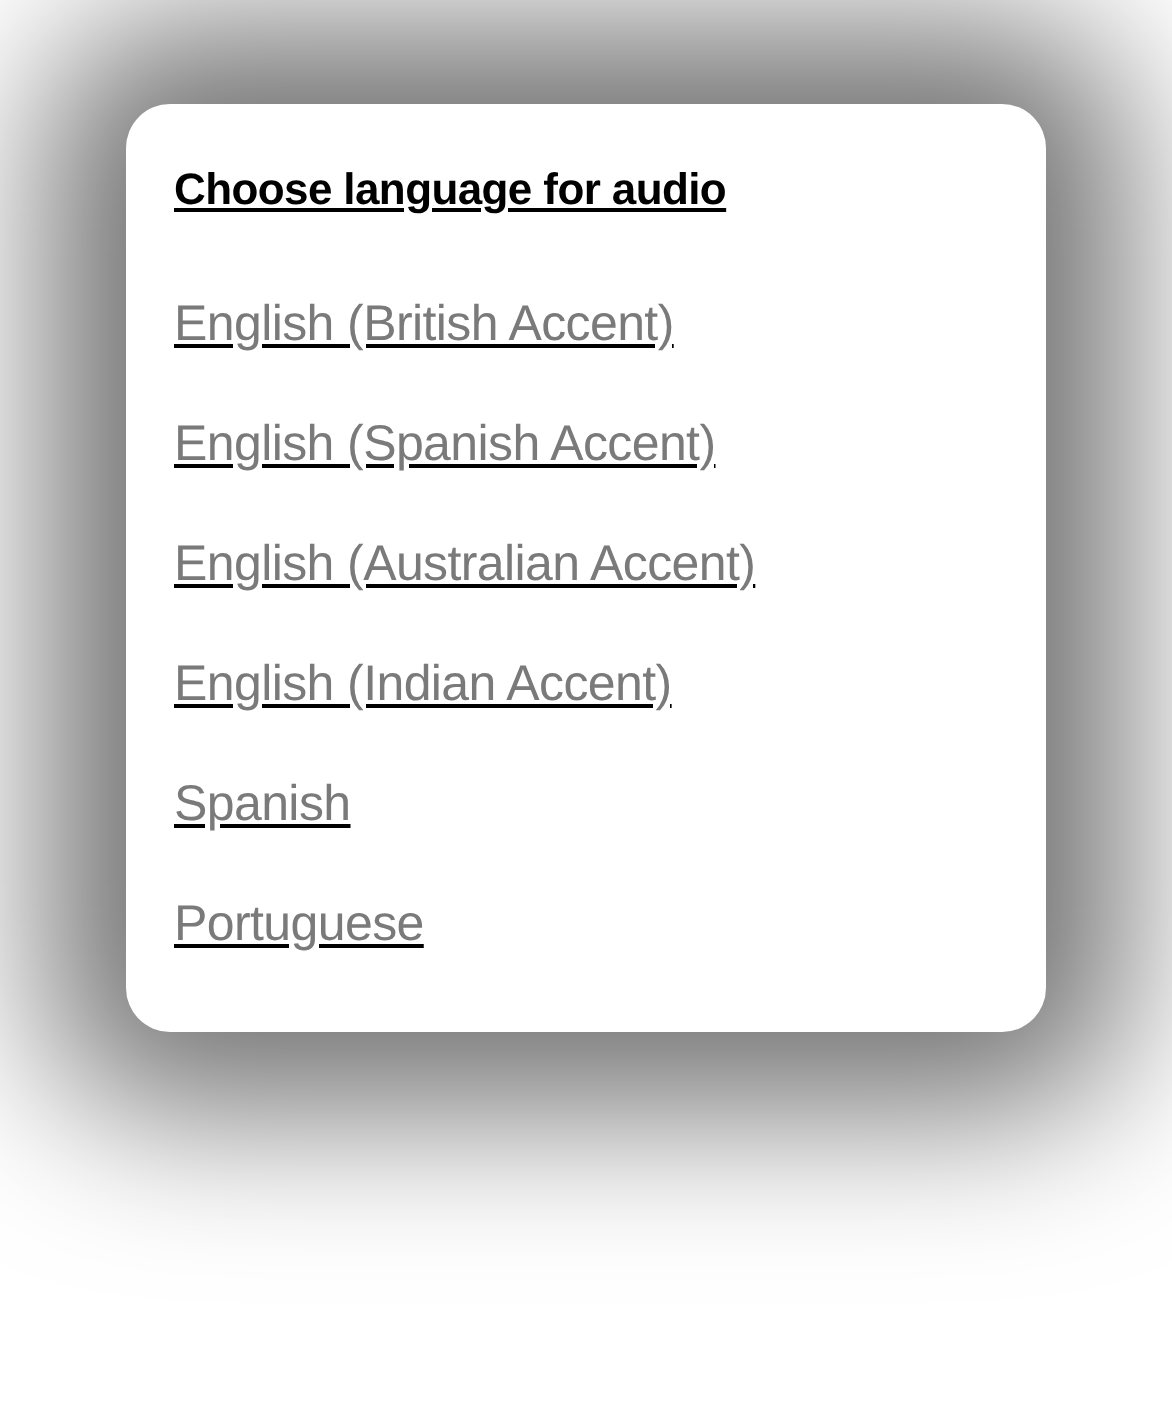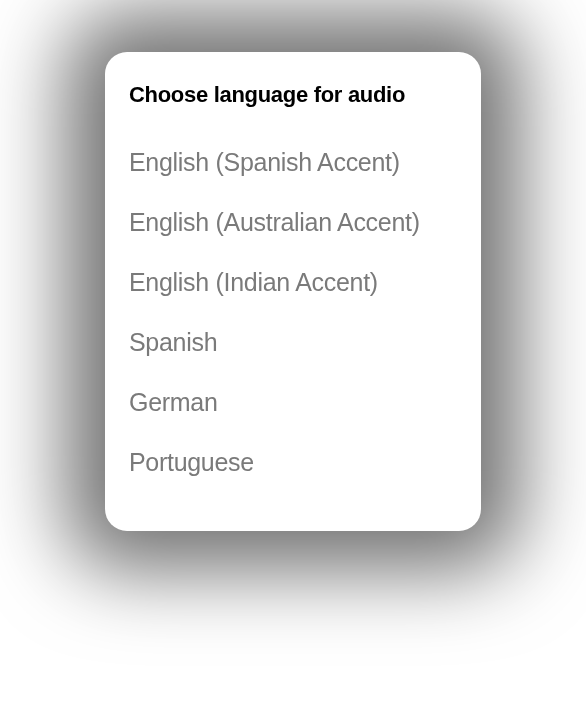--- a/index.html
+++ b/index.html
@@ -11,25 +11,26 @@
       width: 586px;
       height: 704px;
       font-family: -apple-system, BlinkMacSystemFont, "Segoe UI", Helvetica, Arial, sans-serif;
       background: #ffffff;
       display: flex;
       align-items: flex-start;
       justify-content: center;
       padding-top: 52px;
     }
     .card {
-      width: 376px;
+      width: 460px;
       background: #ffffff;
       border-radius: 22px;
       box-shadow: 0 0 80px 40px rgba(0,0,0,0.55);
-      padding: 30px 24px 39px 24px;
+      padding: 30px 24px 24px 24px;
+      text-decoration: underline;
     }
     .title {
       font-size: 22px;
       font-weight: 700;
       color: #000000;
       margin-bottom: 24px;
       letter-spacing: -0.3px;
     }
     .list {
       display: flex;
@@ -45,20 +46,20 @@
       cursor: pointer;
       letter-spacing: -0.3px;
     }
   </style>
 </head>
 <body>
 
 <div class="card">
   <div class="title">Choose language for audio</div>
   <div class="list">
+    <div class="item">English (British Accent)</div>
     <div class="item">English (Spanish Accent)</div>
     <div class="item">English (Australian Accent)</div>
     <div class="item">English (Indian Accent)</div>
     <div class="item">Spanish</div>
-    <div class="item">German</div>
     <div class="item">Portuguese</div>
   </div>
 </div>
 
 </body></html>

